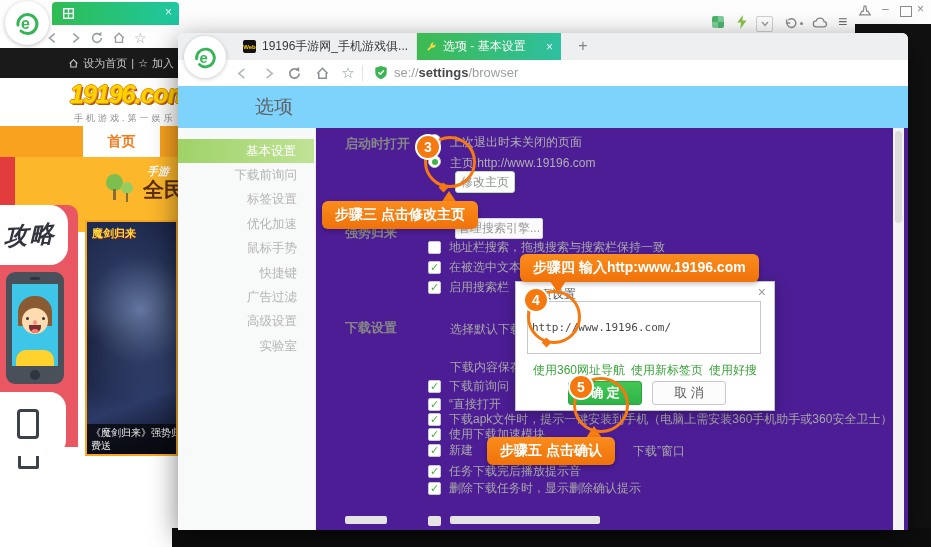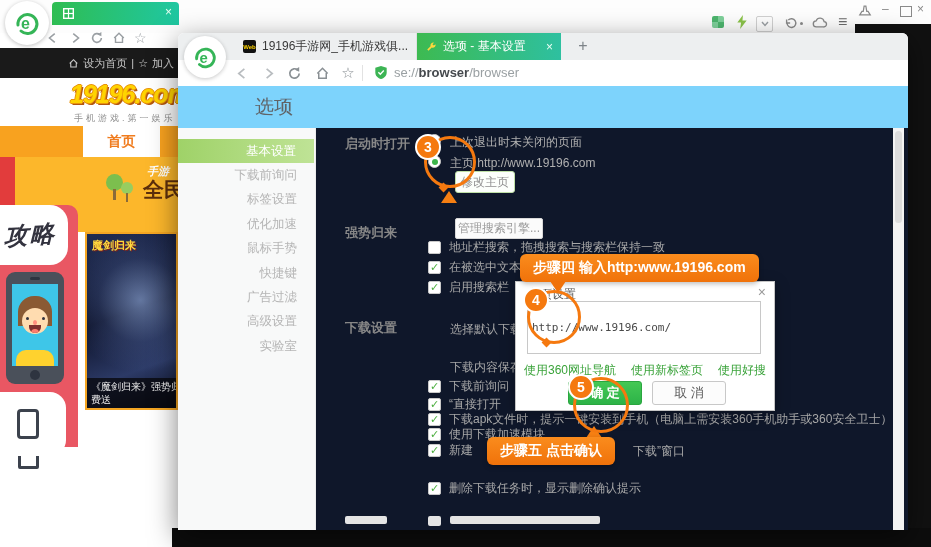--- a/index.html
+++ b/index.html
@@ -44,21 +44,21 @@
   .phone .homebtn{position:absolute;left:24px;bottom:4px;width:10px;height:10px;border-radius:50%;background:#2e3440;}
   .boy-hair{position:absolute;left:6px;top:12px;width:34px;height:30px;border-radius:16px 16px 0 0;background:#8a5a33;}
   .boy-face{position:absolute;left:10px;top:24px;width:26px;height:26px;border-radius:50%;background:#ffdcb0;}
   .boy-eye{position:absolute;width:3px;height:3px;border-radius:50%;background:#33333f;}
   .boy-nose{position:absolute;left:21px;top:36px;width:4px;height:5px;border-radius:50%;background:#ff8d7e;}
   .boy-mouth{position:absolute;left:17px;top:41px;width:12px;height:8px;border-radius:0 0 8px 8px;background:#7c2f2f;overflow:hidden;}
   .boy-tongue{position:absolute;left:2px;top:4px;width:8px;height:5px;border-radius:6px 6px 0 0;background:#ff7d6e;}
   .boy-shirt{position:absolute;left:4px;bottom:-6px;width:38px;height:22px;border-radius:10px 10px 0 0;background:#ffd22e;}
   .bubble2{left:0;top:392px;width:66px;height:64px;background:#fff;border-radius:0 16px 16px 0;z-index:2;}
   .bubble2 .dev{position:absolute;left:17px;top:17px;width:16px;height:24px;border:3px solid #3c424d;border-radius:4px;}
-  .game-art{left:85px;top:232px;width:93px;height:178px;z-index:2;border:2px solid #f5a623;box-sizing:border-box;
+  .game-art{left:85px;top:220px;width:93px;height:236px;z-index:2;border:2px solid #f5a623;box-sizing:border-box;
             background:radial-gradient(circle at 60% 38%,rgba(170,200,255,.55),rgba(120,150,220,.18) 35%,transparent 60%),
                        linear-gradient(160deg,#202c52 0%,#0c1128 45%,#2c3a66 75%,#0a0e20 100%);overflow:hidden;}
   .game-title{position:absolute;left:5px;top:4px;font-size:11px;font-weight:bold;color:#ffd83d;
               text-shadow:1px 1px 0 #7c1f1f;white-space:nowrap;}
   .game-caption{position:absolute;left:0;bottom:0;width:100%;background:rgba(8,8,12,.78);color:#f0f0f0;
                 font-size:10px;line-height:13px;padding:2px 4px;box-sizing:border-box;white-space:nowrap;overflow:hidden;}
   .site-lower{left:0;top:447px;width:178px;height:100px;background:#fff;z-index:1;}
   .lower-icon{position:absolute;left:18px;top:5px;width:15px;height:11px;border:3px solid #3c424d;border-radius:2px;}
   
   .blackA{left:855px;top:24px;width:76px;height:36px;background:#111;z-index:2;}
@@ -90,21 +90,21 @@
   .fg-plus{position:absolute;left:395px;top:3px;width:20px;height:20px;color:#7d8388;font-size:16px;
            display:flex;align-items:center;justify-content:center;}
   .fg-toolbar{position:absolute;left:0;top:27px;width:100%;height:26px;background:#fff;border-bottom:1px solid #e7e9ea;}
   .navico{position:absolute;top:5px;width:16px;height:16px;display:flex;align-items:center;justify-content:center;}
   .vdiv{position:absolute;left:184px;top:5px;width:1px;height:16px;background:#e2e2e2;}
   .urlbox{position:absolute;left:196px;top:5px;display:flex;align-items:center;gap:6px;}
   .url{font-size:13px;color:#9aa0a3;}
   .url b{color:#45494d;}
   .fg-pagehead{position:absolute;left:0;top:53px;width:100%;height:42px;background:#7dd3fc;border-bottom:1px solid #e9e9e9;}
   .pg-title{position:absolute;left:77px;top:0;line-height:42px;font-size:19px;color:#606468;}
-  .fg-body{position:absolute;left:0;top:95px;width:100%;height:402px;background:#0f172a;}
+  .fg-body{position:absolute;left:0;top:95px;width:100%;height:402px;background:#4c1d95;}
   .side{position:absolute;left:0;top:0;width:137px;height:100%;background:#f8f9f9;border-right:1px solid #ececec;}
   .sitem{position:absolute;left:0;width:137px;height:24px;line-height:24px;text-align:right;
          padding-right:18px;box-sizing:border-box;font-size:12.5px;color:#b5b5b5;}
   .sitem.active{background:linear-gradient(90deg,#9fd268,#bfe396);color:#fff;width:136px;}
   .scroll-track{position:absolute;left:715px;top:0;width:11px;height:100%;background:#f3f3f3;}
   .scroll-thumb{position:absolute;left:2px;top:3px;width:7px;height:92px;border-radius:4px;background:#dcdcdc;}
   .seclabel{position:absolute;left:167px;font-size:13px;font-weight:bold;color:#878787;white-space:nowrap;}
   .plain{position:absolute;left:272px;font-size:12px;color:#a8a8a8;white-space:nowrap;}
   .radio{position:absolute;left:250px;width:13px;height:13px;border:1px solid #c9c9c9;border-radius:50%;background:#fff;box-sizing:border-box;}
   .radio.sel::after{content:"";position:absolute;left:2.5px;top:2.5px;width:6px;height:6px;border-radius:50%;background:#3cb54a;}
@@ -120,21 +120,21 @@
   .cblabel{font-size:12px;color:#a8a8a8;}
   .cut-bar{position:absolute;background:#e4e4e4;border-radius:2px;}
   
   .dlg{left:515px;top:281px;width:258px;height:128px;background:#fff;border:1px solid #c6c6c6;z-index:20;
        box-shadow:0 4px 14px rgba(0,0,0,.25);}
   .dlg-title{position:absolute;left:12px;top:4px;font-size:12px;color:#5a5a5a;}
   .dlg-x{position:absolute;right:8px;top:2px;font-size:14px;color:#9a9a9a;}
   .dlg-input{position:absolute;left:11px;top:19px;width:234px;height:53px;border:1px solid #c8c8c8;background:#fff;
              font-family:"DejaVu Sans Mono","Liberation Mono",monospace;font-size:11px;color:#4a4a4a;
              padding:3px 4px;box-sizing:border-box;resize:none;outline:none;}
-  .dlg-links{position:absolute;left:0;top:80px;width:100%;display:flex;justify-content:center;gap:15px;}
+  .dlg-links{position:absolute;left:0;top:80px;width:100%;display:flex;justify-content:center;gap:6px;}
   .dlg-links span{font-size:12px;color:#3aa33a;}
   .btn-ok{position:absolute;left:52px;top:99px;width:72px;height:22px;border:1px solid #2aa63f;border-radius:3px;
           background:linear-gradient(180deg,#44c854,#2db348);color:#fff;font-size:13px;font-weight:bold;
           display:flex;align-items:center;justify-content:center;}
   .btn-cancel{position:absolute;left:136px;top:99px;width:72px;height:22px;border:1px solid #c8c8c8;border-radius:3px;
           background:#fcfcfc;color:#5a5a5a;font-size:13px;display:flex;align-items:center;justify-content:center;}
   
   .callout{background:linear-gradient(180deg,#fa8c1d,#f0720a);color:#fff;font-weight:bold;font-size:14px;
            border-radius:6px;padding:5px 13px;white-space:nowrap;z-index:30;box-shadow:0 2px 5px rgba(0,0,0,.25);}
   .tail-up{width:0;height:0;border-left:8px solid transparent;border-right:8px solid transparent;
@@ -351,21 +351,21 @@
         </span>
       <span class="navico" style="left:162px;color:#8a9094;font-size:15px;">☆</span>
       <span class="vdiv"></span>
       <div class="urlbox">
         <span>
           <svg width="14" height="15" viewBox="0 0 16 17">
               <path d="M8 1l6.5 2v5.5c0 4.2-3.2 6.5-6.5 7.5C4.7 15 1.5 12.7 1.5 8.5V3z" fill="#3cb454"></path>
               <polyline points="5,8.2 7.2,10.4 11.2,6.2" fill="none" stroke="#fff" stroke-width="1.6"></polyline>
             </svg>
         </span>
-        <span class="url"><span>se://</span><b>browser</b><span>/browser</span></span>
+        <span class="url"><span>se://</span><b>settings</b><span>/browser</span></span>
       </div>
     </div>
 
     <div class="fg-pagehead">
       <div class="pg-title">选项</div>
     </div>
 
     <div class="fg-body">
       <div class="side"></div>
       <div class="sitem active" style="top:11px;">基本设置</div>
@@ -421,20 +421,24 @@
       </div>
       <div class="cbrow" style="top:299px;">
         <span class="cbx checked"></span>
           <span class="cblabel">使用下载加速模块</span>
       </div>
       <div class="cbrow" style="top:315px;">
         <span class="cbx checked"></span>
           <span class="cblabel">新建</span>
       </div>
       <div class="cblabel abs" style="left:455px;top:315px;">下载”窗口</div>
+      <div class="cbrow" style="top:336px;">
+        <span class="cbx checked"></span>
+          <span class="cblabel">任务下载完后播放提示音</span>
+      </div>
       <div class="cbrow" style="top:353px;">
         <span class="cbx checked"></span>
           <span class="cblabel">删除下载任务时，显示删除确认提示</span>
       </div>
 
       <div class="cut-bar" style="left:167px;top:388px;width:42px;height:8px;"></div>
       <div class="cut-bar" style="left:250px;top:388px;width:13px;height:10px;"></div>
       <div class="cut-bar" style="left:272px;top:388px;width:150px;height:8px;"></div>
     </div>
   </div>
@@ -446,20 +450,21 @@
     <div class="dlg-links">
       <span>使用360网址导航</span>
       <span>使用新标签页</span>
       <span>使用好搜</span>
     </div>
     <div class="btn-ok">确 定</div>
     <div class="btn-cancel">取 消</div>
   </div>
 
   <div class="abs tail-up" style="left:441px;top:191px;"></div>
+  <div class="abs callout" style="left:322px;top:201px;">步骤三  点击修改主页</div>
 
   <div class="abs callout" style="left:520px;top:254px;">步骤四 输入http:www.19196.com</div>
   <div class="abs tail-down" style="left:550px;top:281px;"></div>
 
   <div class="abs tail-up" style="left:586px;top:426px;"></div>
   <div class="abs callout" style="left:487px;top:437px;">步骤五  点击确认</div>
 
   <div class="abs ring" style="left:424px;top:136px;width:52px;height:52px;"></div>
   <div class="abs ringtail" style="left:440px;top:184px;"></div>
   <div class="abs badge" style="left:415px;top:134px;">3</div>

